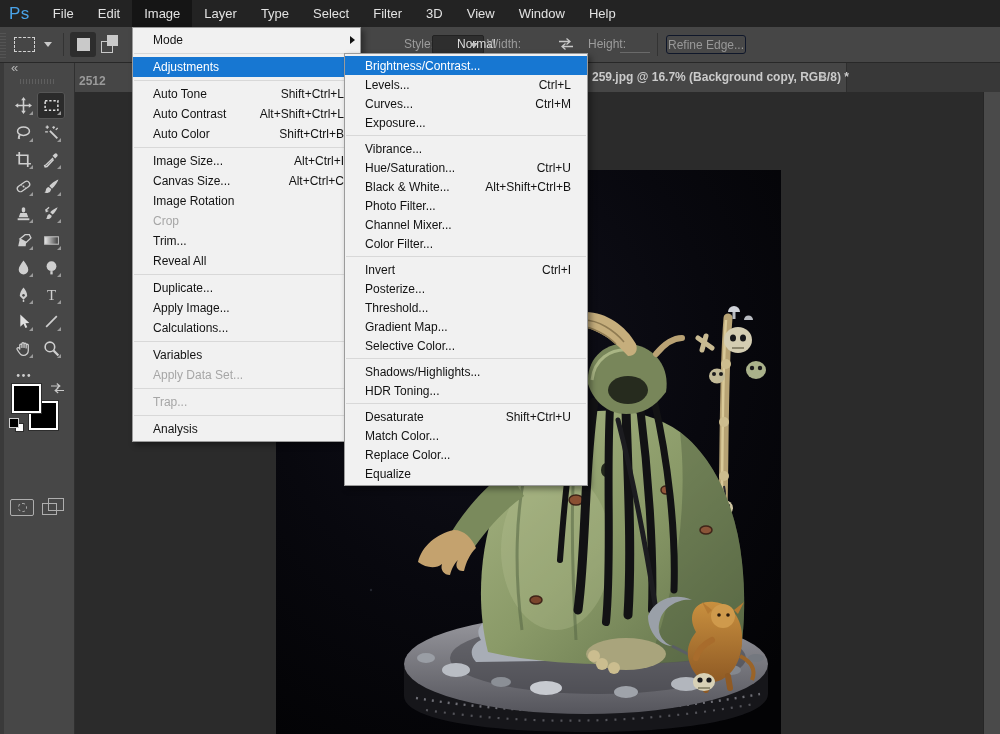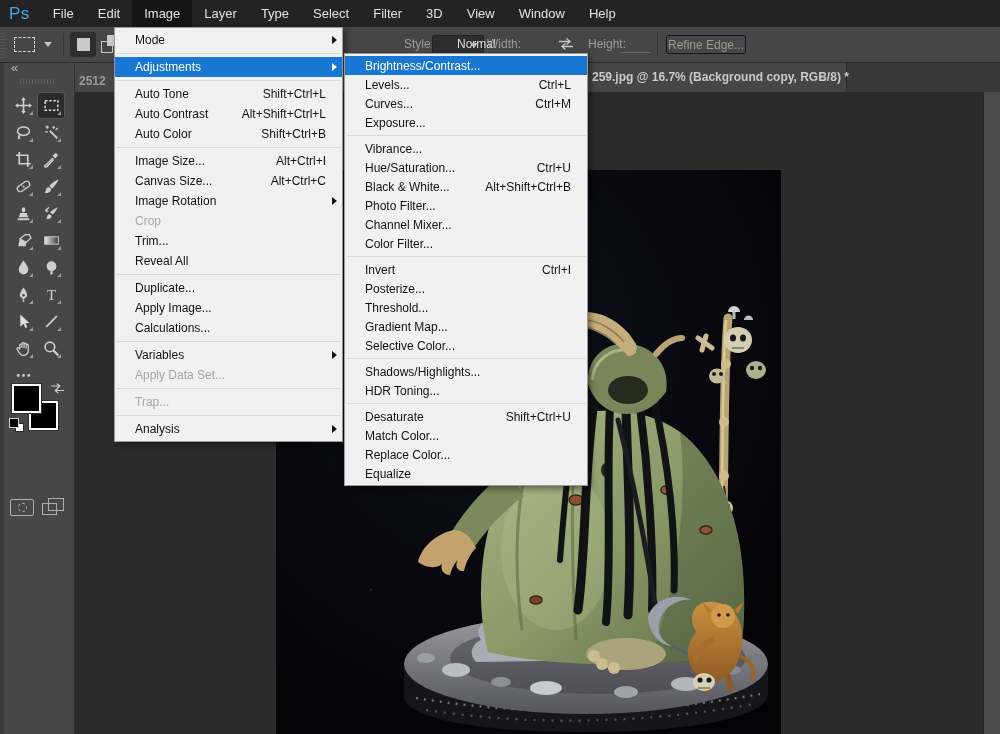--- a/index.html
+++ b/index.html
@@ -75,21 +75,21 @@
   .screen-btn::after{content:"";position:absolute;left:6px;top:0;width:14px;height:11px;border:1px solid #aeaeae}
 
   
   #canvas{position:absolute;top:92px;left:75px;right:17px;bottom:0;background:#2b2b2b;overflow:hidden}
   #rightstrip{position:absolute;top:92px;right:0;width:17px;bottom:0;background:#4a4a4a;border-left:1px solid #262626;box-sizing:border-box}
   #photo{position:absolute;left:201px;top:78px;width:505px;height:564px;display:block}
 
   
   .menu-panel{position:absolute;background:#f1f1f1;border:1px solid #9b9b9b;padding:2px 0;
     box-shadow:3px 3px 6px rgba(0,0,0,.4);font-size:12px;color:#121212;box-sizing:border-box}
-  #image-menu{left:114px;top:27px;width:229px;z-index:100}
+  #image-menu{left:132px;top:27px;width:229px;z-index:100}
   #adjustments-submenu{left:344px;top:53px;width:244px;z-index:101}
   .mi{height:20px;display:flex;align-items:center;position:relative;padding-right:16px;white-space:nowrap;cursor:default}
   #adjustments-submenu .mi{height:19px}
   .mi-label{margin-left:20px}
   .mi-shortcut{margin-left:auto}
   .mi.highlighted{background:#1777d2;color:#fff}
   .mi.disabled{color:#a6a6a6}
   .mi-arrow{display:none}
   .mi.has_submenu .mi-arrow{display:block;position:absolute;right:5px;top:50%;transform:translateY(-50%);
     width:0;height:0;border-left:5px solid currentColor;border-top:4px solid transparent;border-bottom:4px solid transparent}

